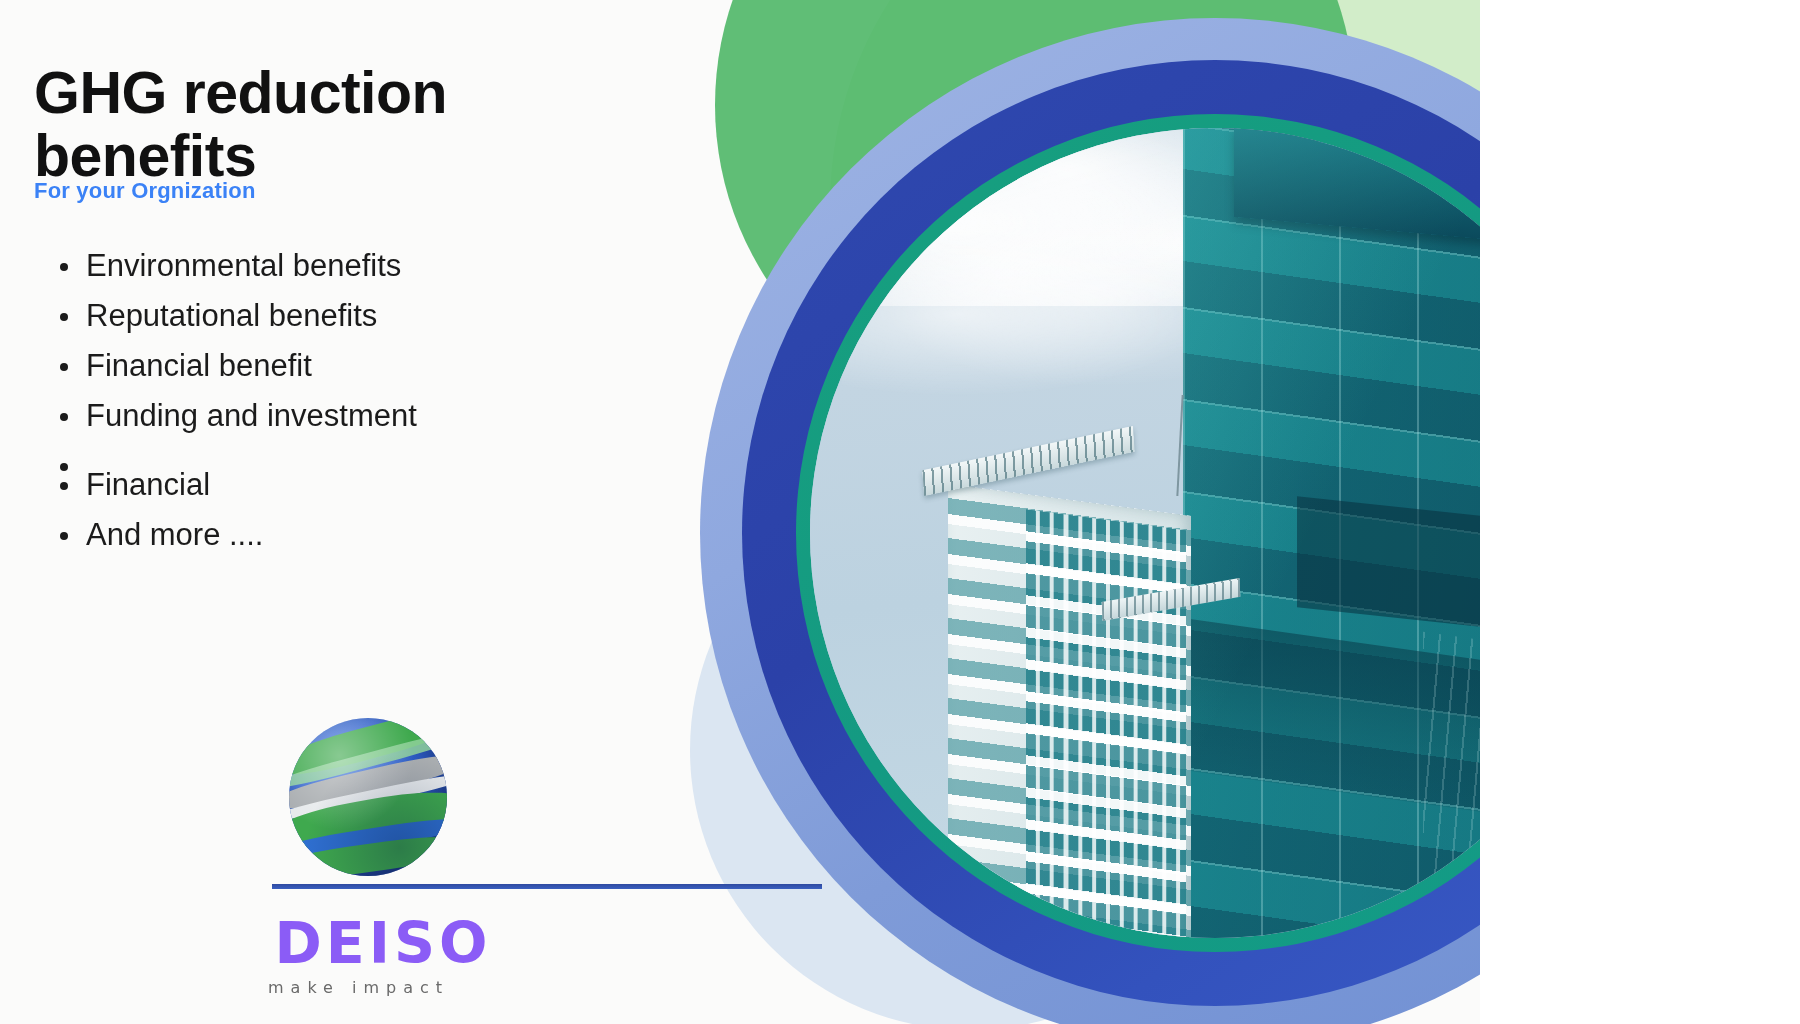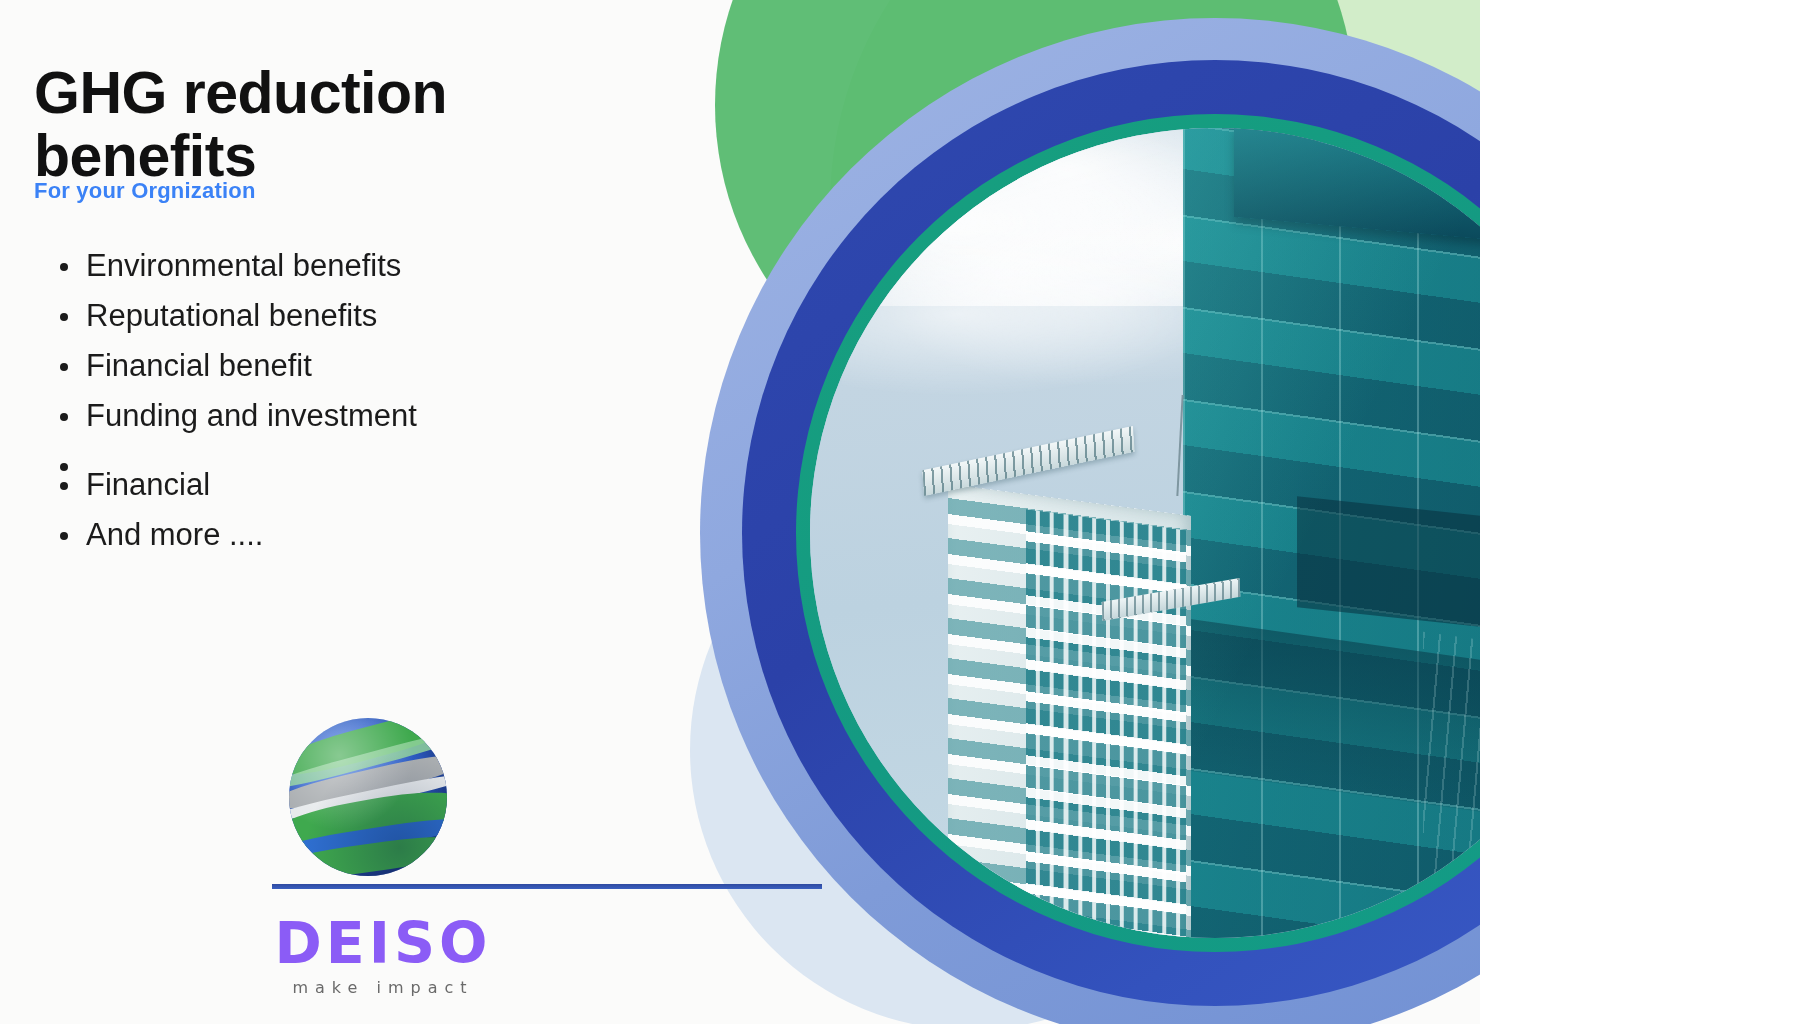--- a/index.html
+++ b/index.html
@@ -322,21 +322,20 @@
     font-weight: 700;
     letter-spacing: 4px;
     color: #8b5cf6;
     font-family: "DejaVu Sans", sans-serif;
   }
   #brand-tagline {
     position: absolute;
     left: 268px;
     top: 978px;
     width: 230px;
-    text-align: center;
     font-size: 16px;
     letter-spacing: 7px;
     color: #6a6a6a;
     font-family: "DejaVu Sans", sans-serif;
   }
 </style>
 </head>
 <body>
 
 <div id="slide">

